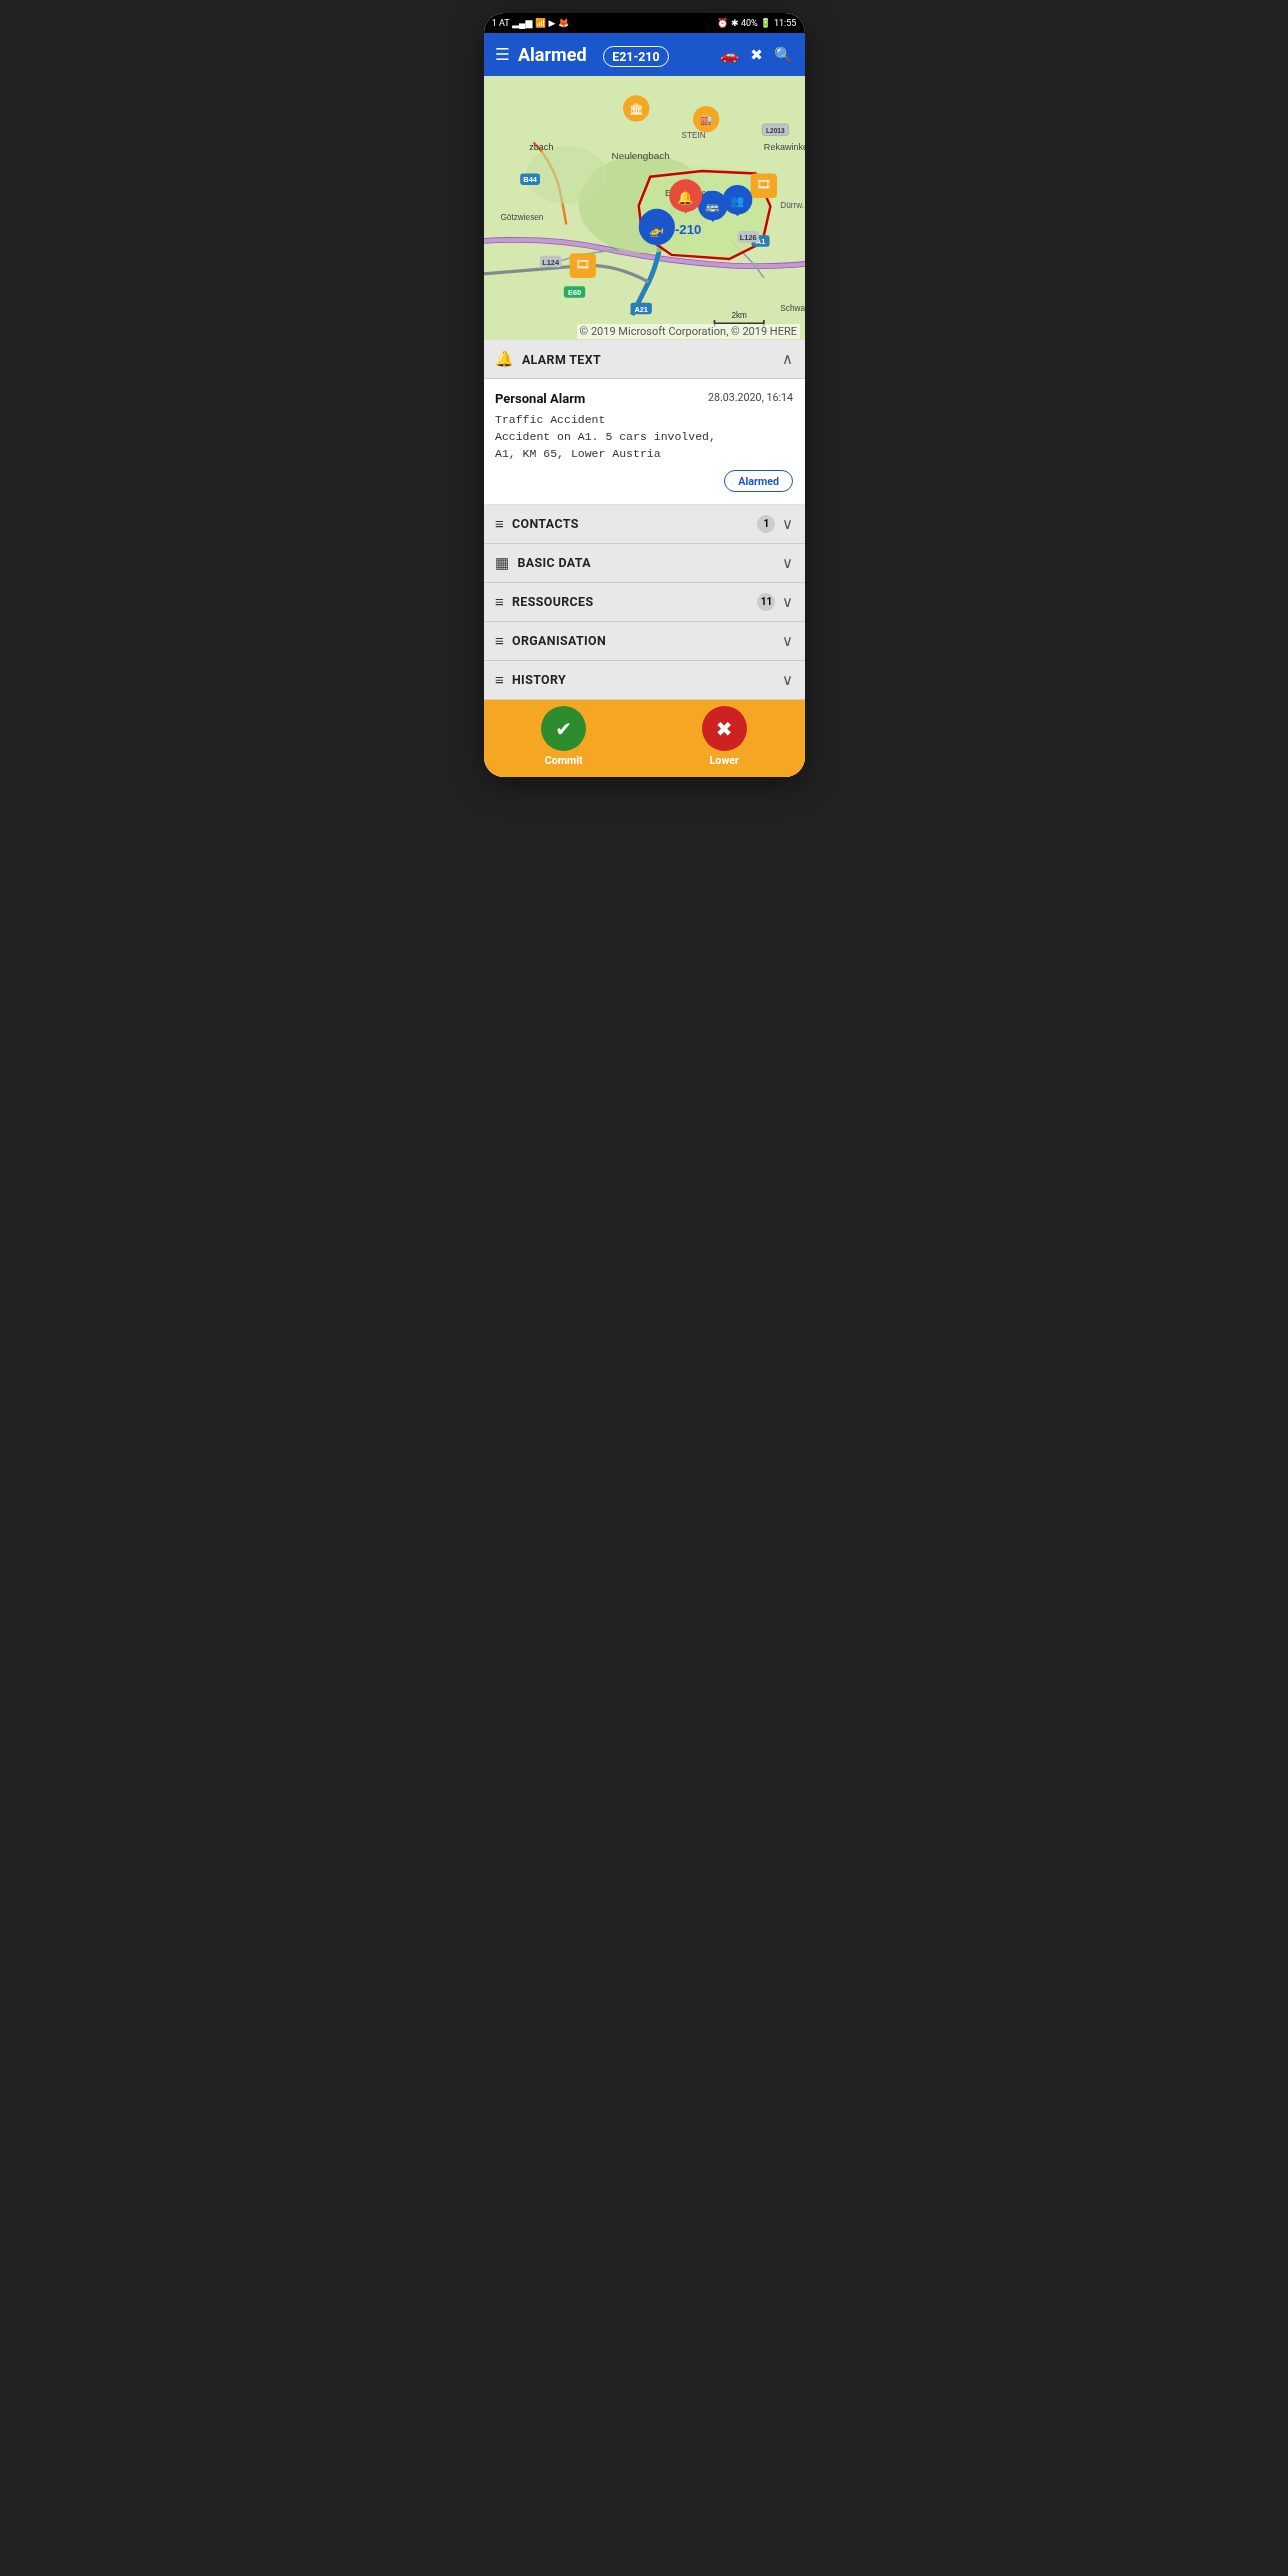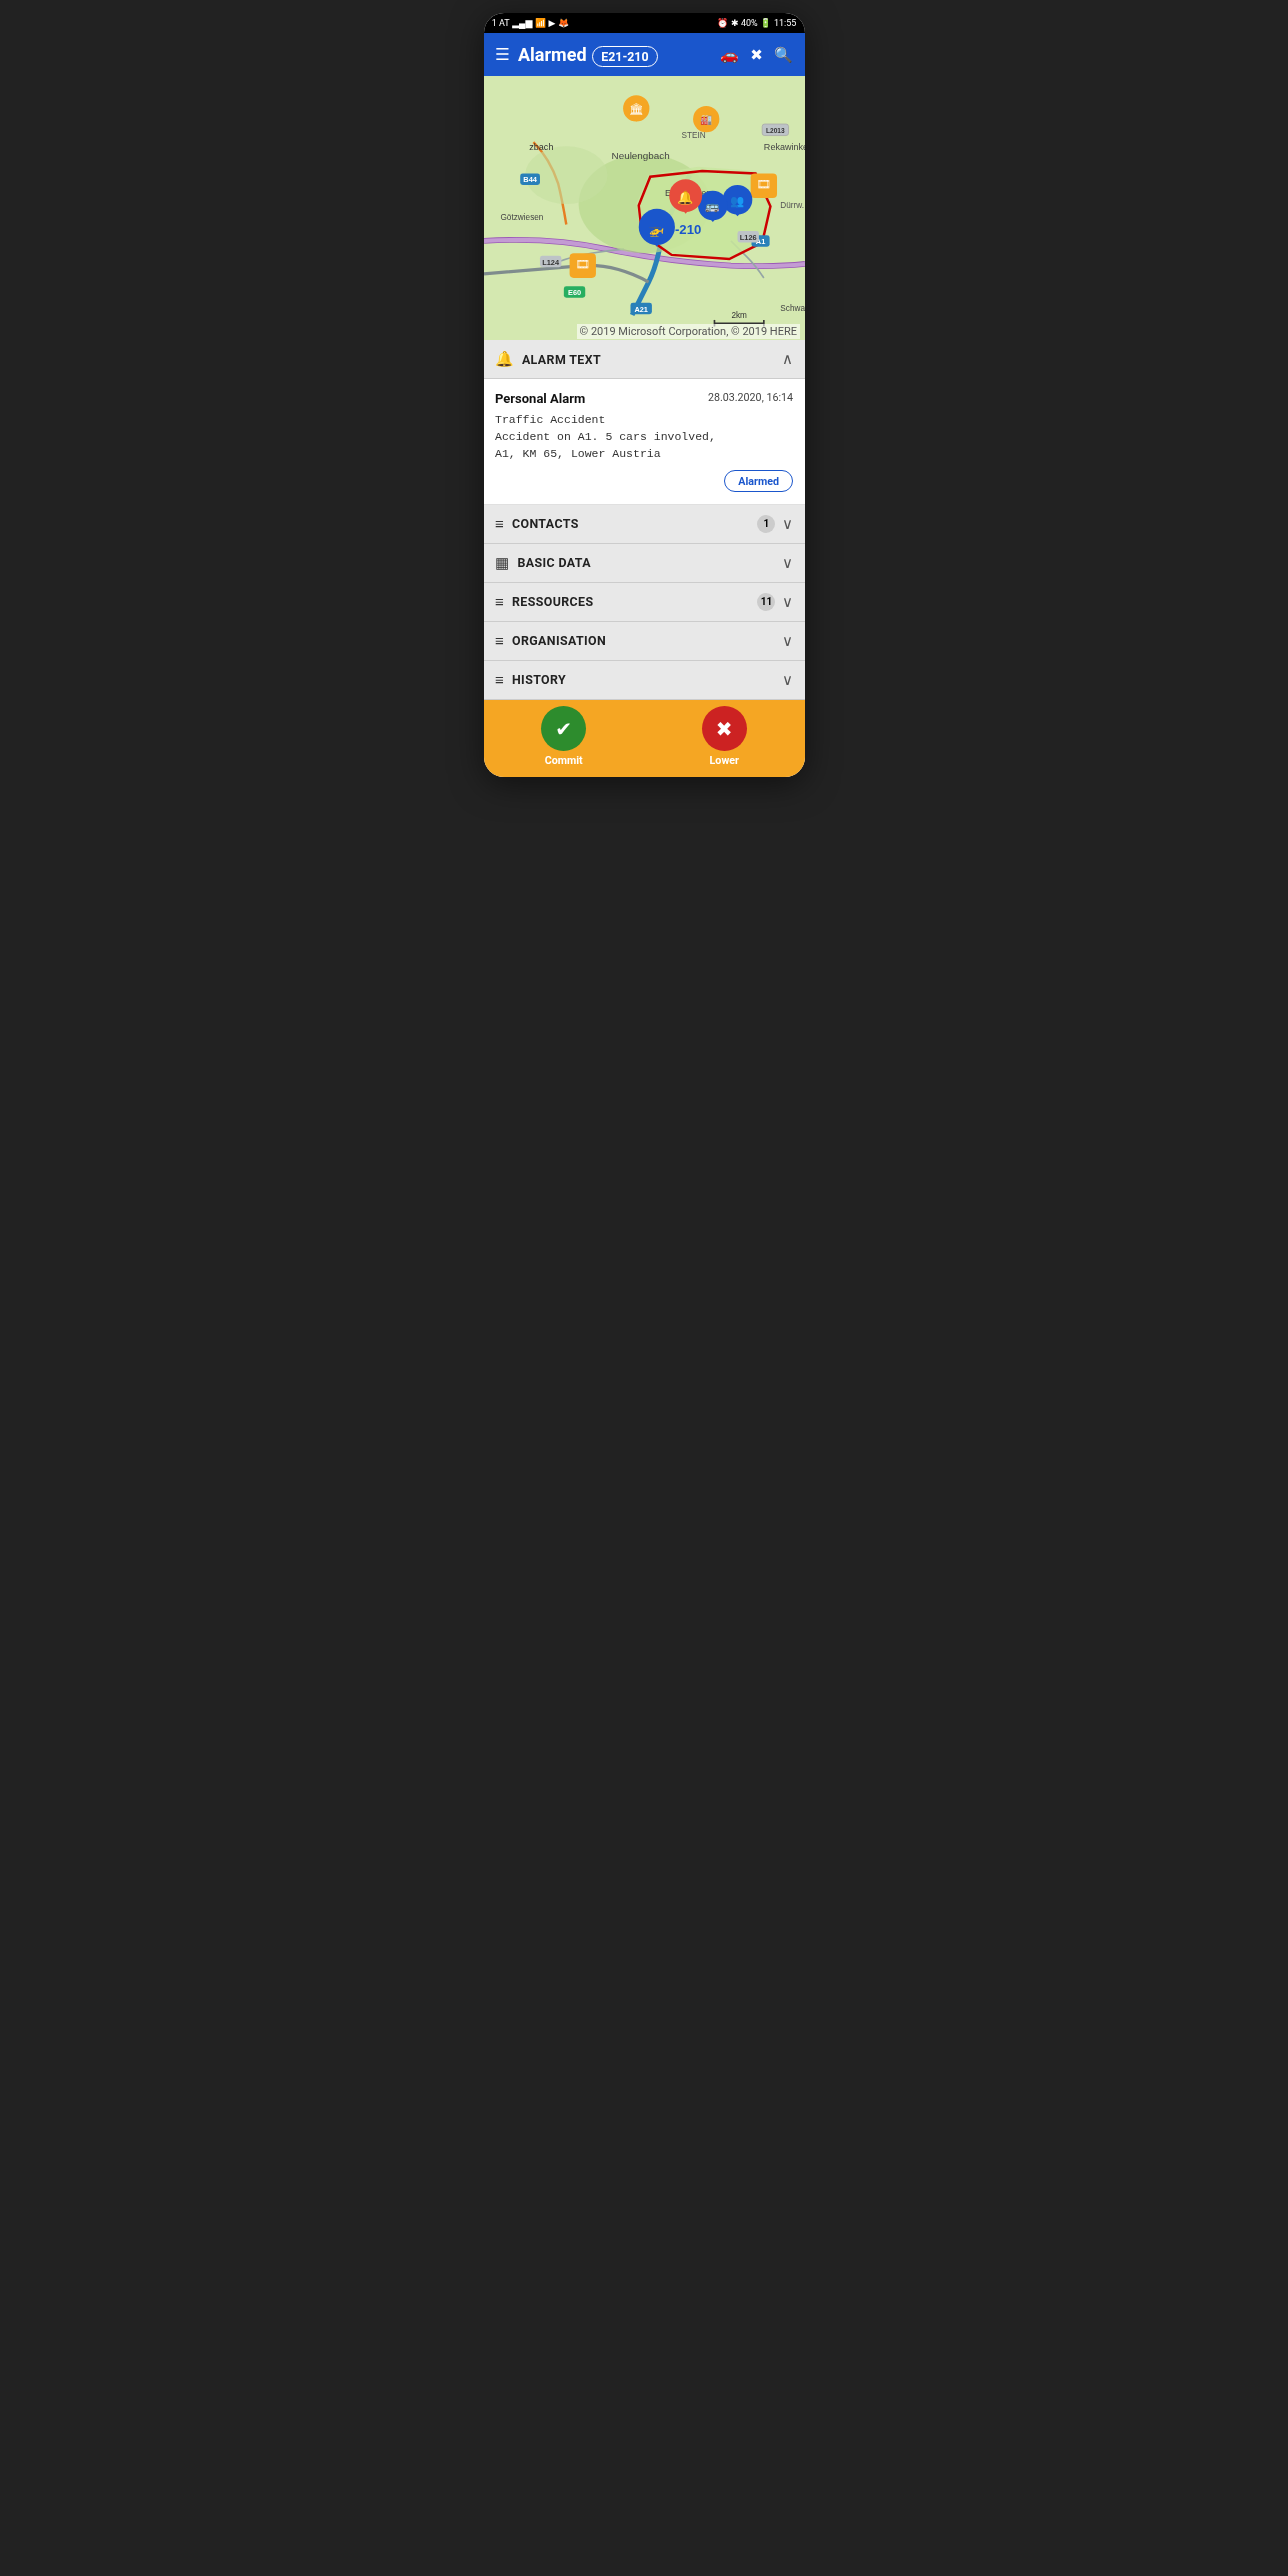--- a/index.html
+++ b/index.html
@@ -53,21 +53,21 @@
       font-size: 18px;
       font-weight: bold;
       flex: 1;
     }
     .event-badge {
       border: 1.6px solid #fff;
       border-radius: 16.5px;
       padding: 1.6px 8.2px;
       font-size: 12.4px;
       font-weight: bold;
-      margin-left: 1px;
+      margin-left: 12px;
     }
     .header-icons {
       display: flex;
       gap: 11.5px;
       align-items: center;
     }
     .header-icon { font-size: 15px; cursor: pointer; color: #fff; }
     
     .map-container {
       width: 100%;

